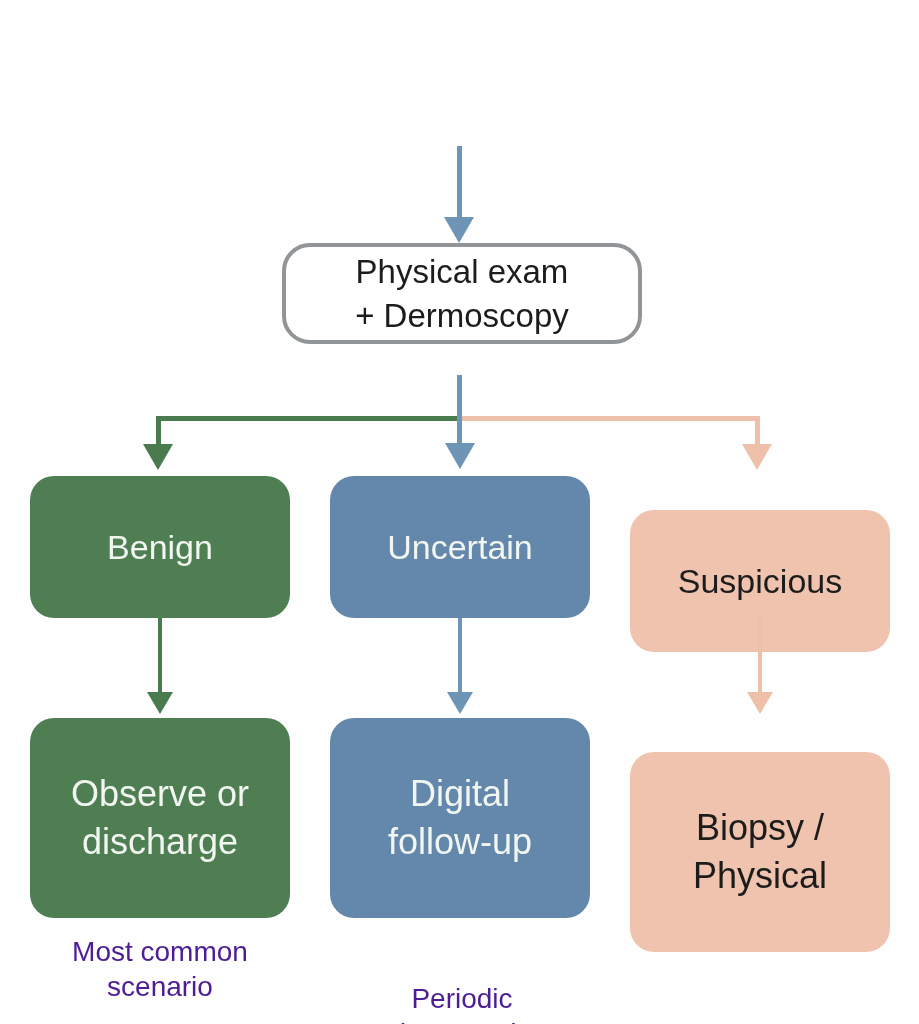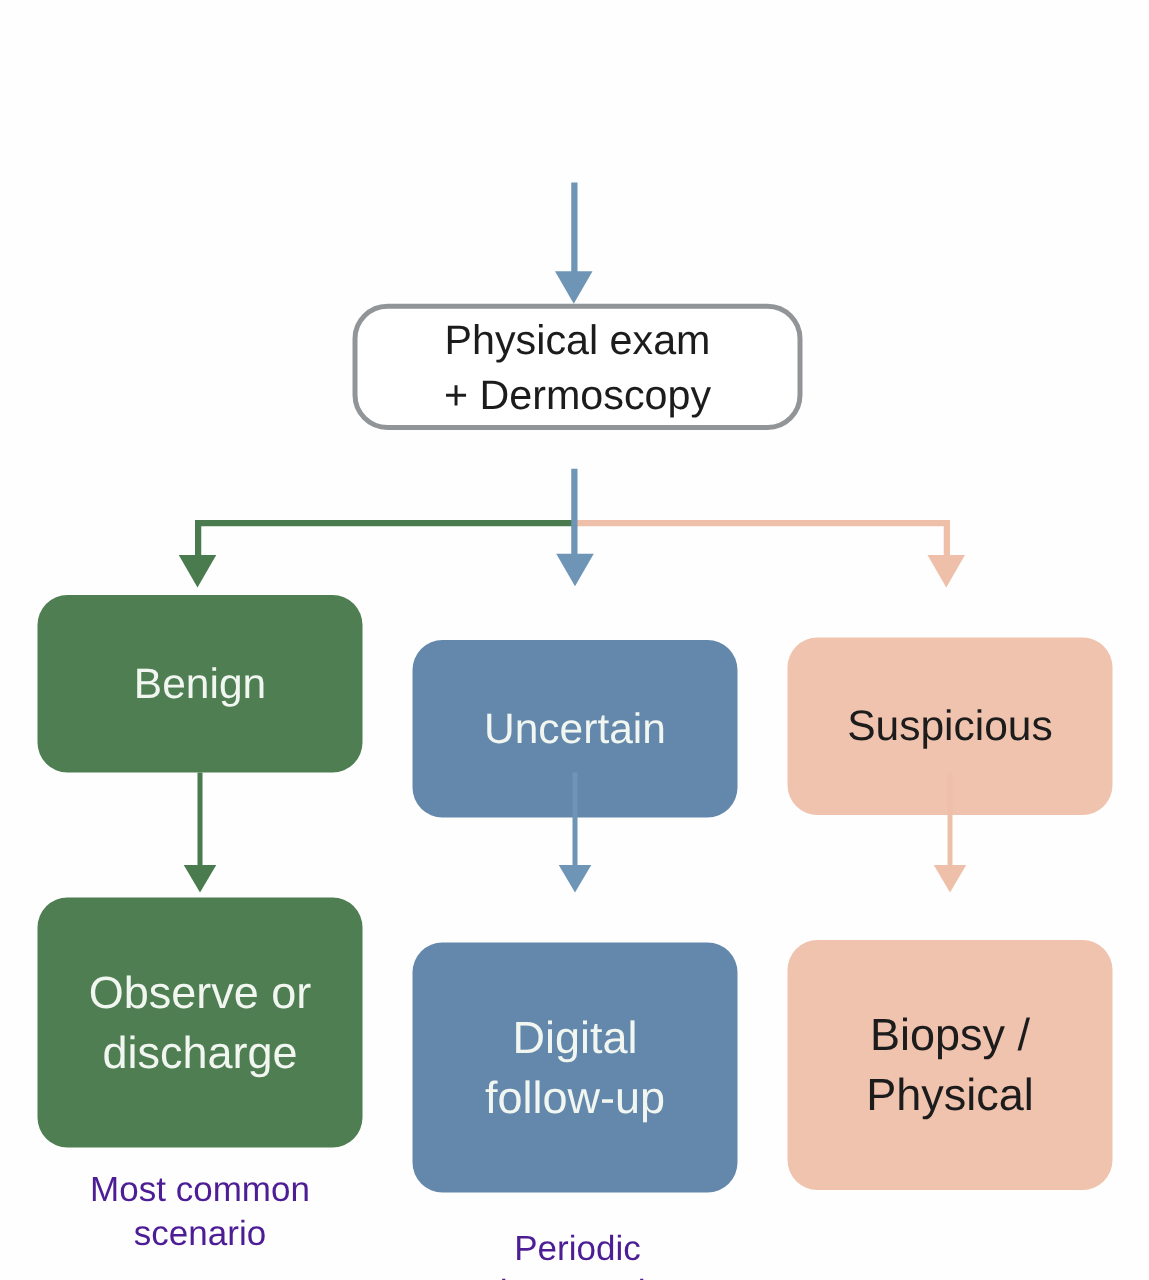--- a/index.html
+++ b/index.html
@@ -41,21 +41,21 @@
     background: #ffffff; border: 4px solid var(--border-gray);
     color: var(--text-dark); font-size: 33px; line-height: 1.32;
     border-radius: 28px;
   }
   .row1 { top: 476px; height: 142px; width: 260px; font-size: 34px; }
   .row2 { top: 718px; height: 200px; width: 260px; font-size: 36px; line-height: 1.34; }
   .col1 { left: 30px; }
   .col2 { left: 330px; }
   .col3 { left: 630px; margin-top: 34px; }
   .fill-green { background: var(--green); color: var(--text-light); }
-  .fill-blue  { background: var(--blue-mid); color: var(--text-light); margin-top: 36px; }
+  .fill-blue  { background: var(--blue-mid); color: var(--text-light); }
   .fill-pink  { background: var(--pink); color: var(--text-dark); }
 
   .line { position: absolute; }
   .line-green { background: var(--green-arrow); }
   .line-blue  { background: var(--blue-arrow); }
   .line-pink  { background: var(--pink-arrow); }
 
   .ah { position: absolute; width: 0; height: 0; border-style: solid; border-color: transparent; }
   .ah-lg { border-width: 26px 15px 0 15px; }
   .ah-sm { border-width: 22px 13px 0 13px; }

